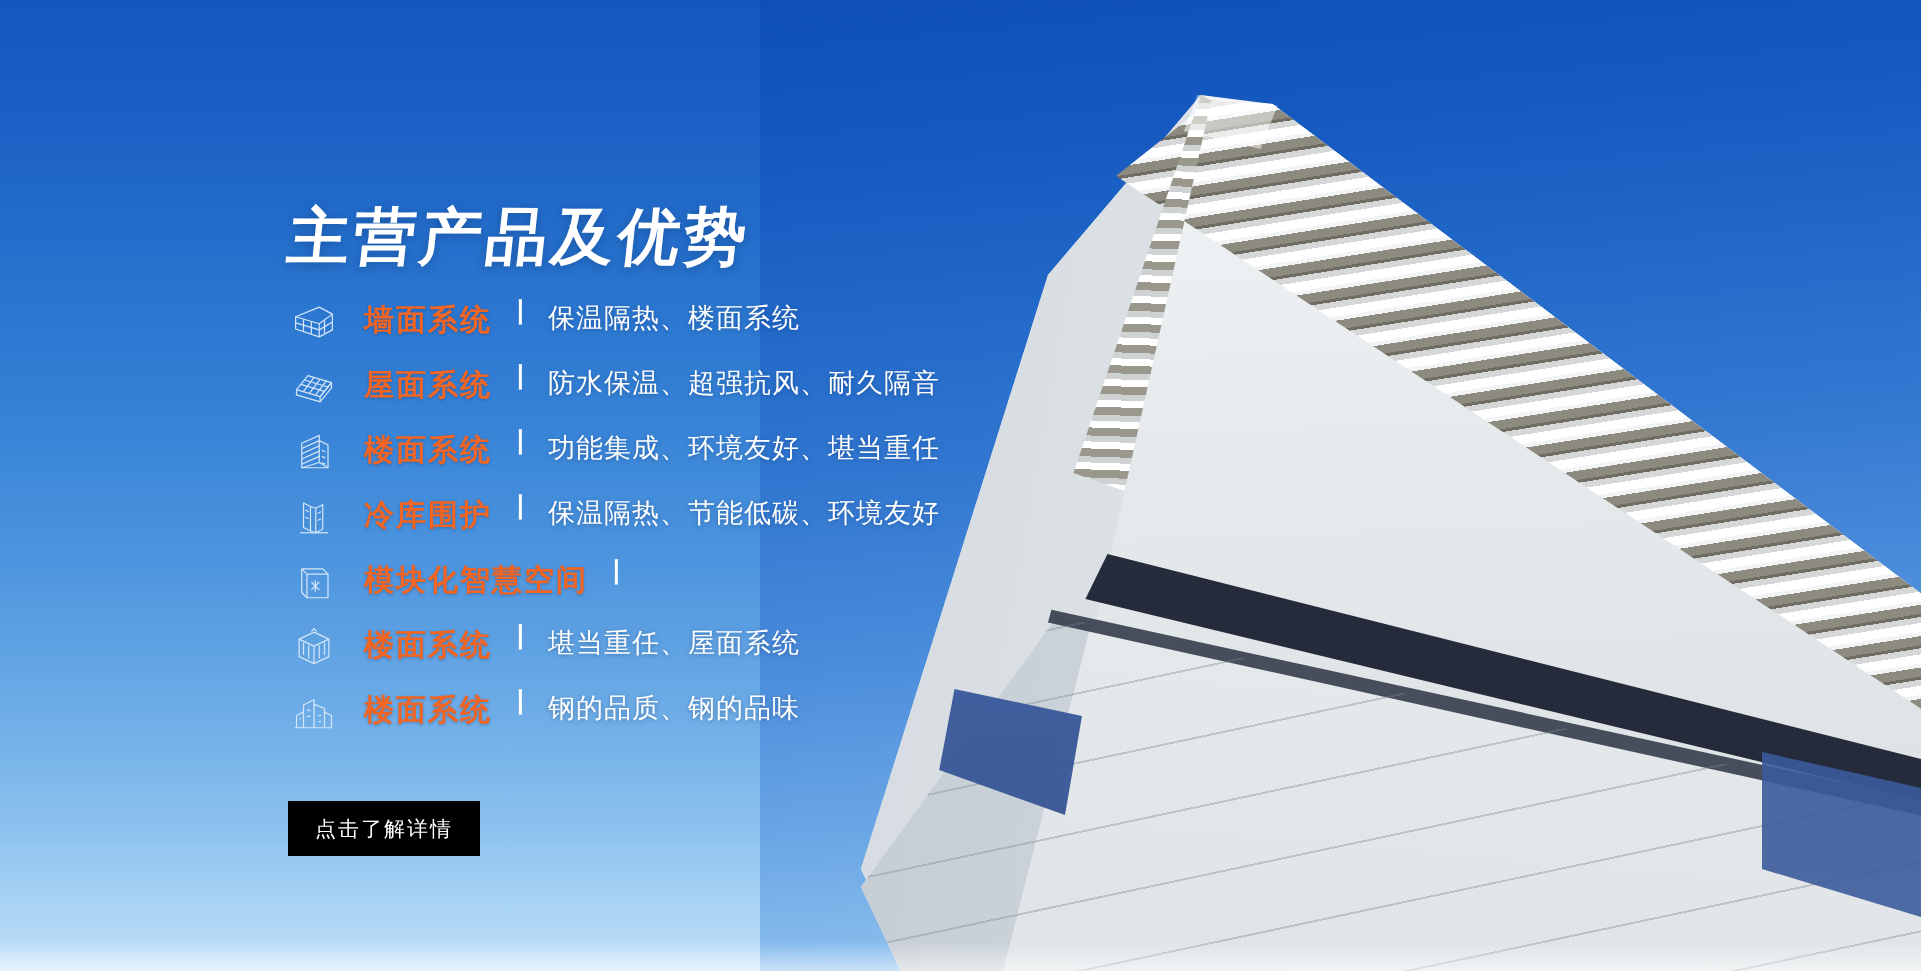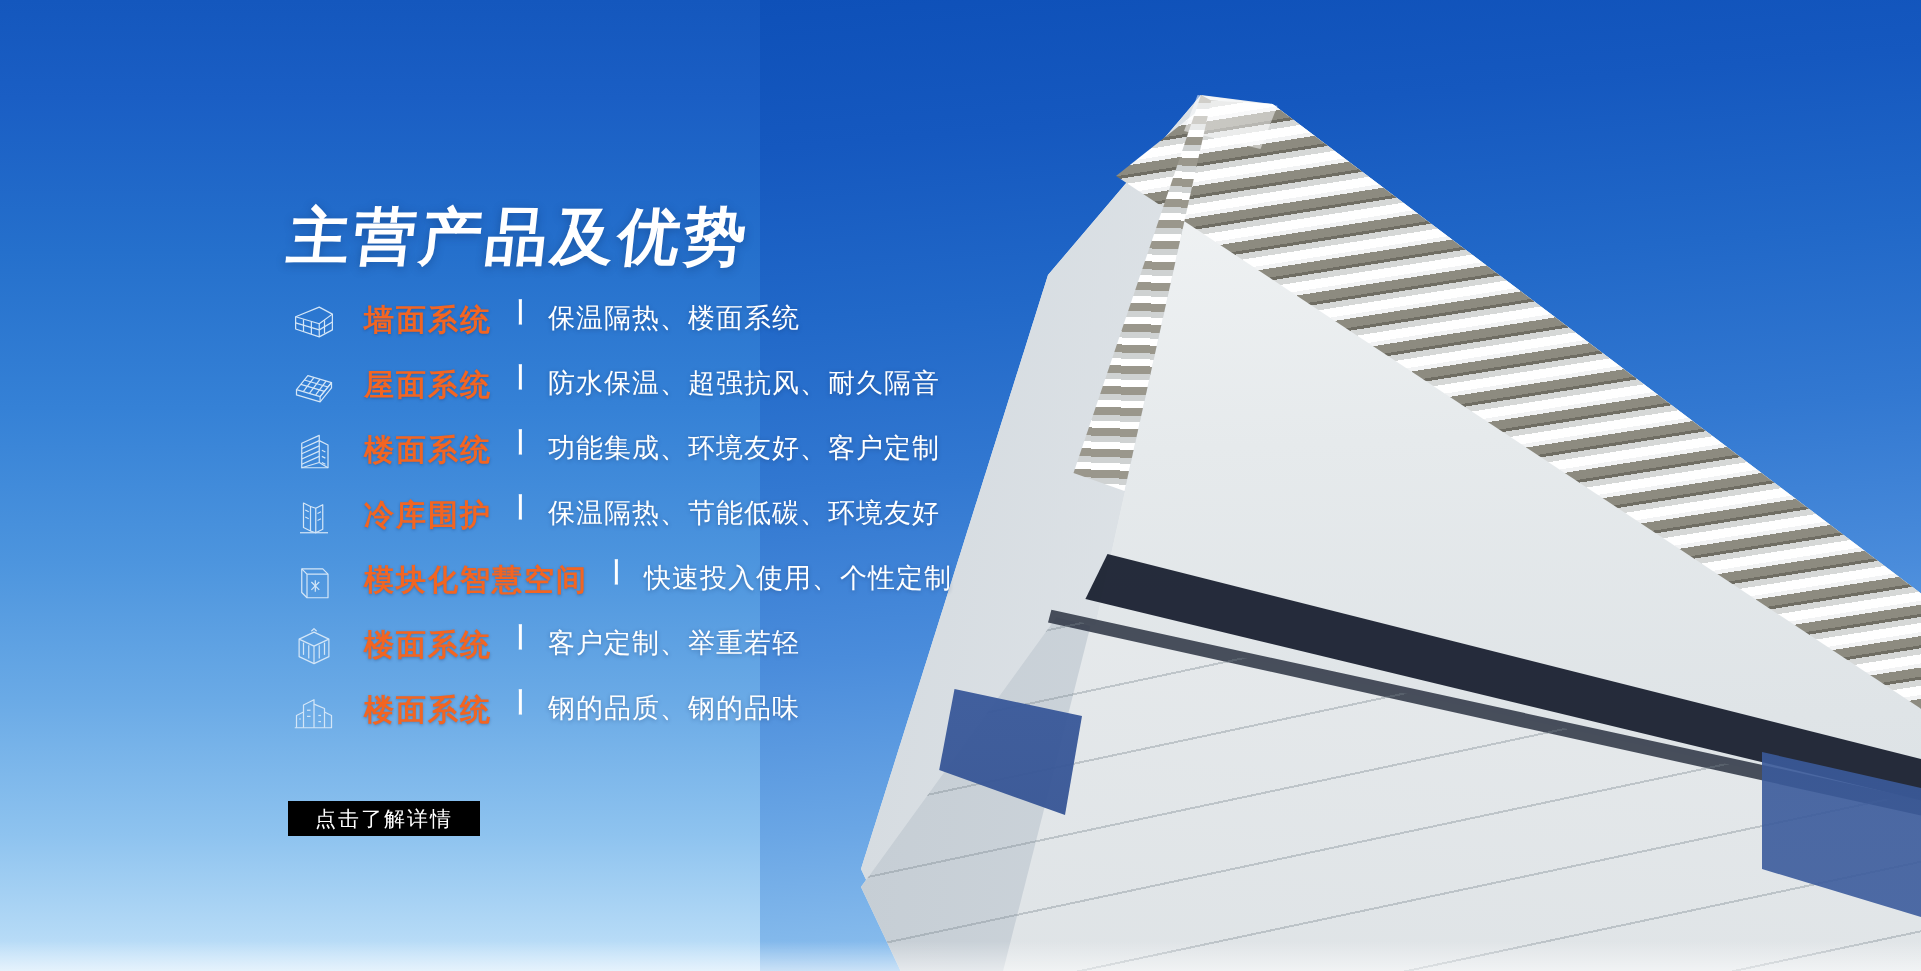--- a/index.html
+++ b/index.html
@@ -275,21 +275,21 @@
     color:#ffffff;
     font-size:27px;
     letter-spacing:1px;
     white-space:nowrap;
     text-shadow:0 1px 4px rgba(20,50,100,.4);
   }
 
   .cta-button {
     position:absolute;
     left:288px; top:801px;
-    width:192px; height:35px;
+    width:192px; height:55px;
     background:#000000;
     color:#ffffff;
     border:none;
     font-size:21px;
     letter-spacing:2px;
     font-family:"Liberation Sans","DejaVu Sans",sans-serif;
     cursor:pointer;
     display:flex; align-items:center; justify-content:center;
   }
 </style>
@@ -370,21 +370,21 @@
               <path d="M10 24 L30 15"></path>
             <path d="M10 30 L30 21"></path>
               <path d="M10 36 L30 27"></path>
             <path d="M33 20 L37 22"></path>
               <path d="M33 27 L37 29"></path>
               <path d="M33 34 L37 36"></path>
           </svg>
         </span>
         <span class="feat-name">楼面系统</span>
         <span class="feat-sep">丨</span>
-        <span class="feat-desc">功能集成、环境友好、客户定制</span>
+        <span class="feat-desc">功能集成、环境友好、堪当重任</span>
       </div>
 
       <div class="feature-row">
         <span class="feat-icon">
           <svg viewBox="0 0 48 44" fill="none" stroke="#D4E6F7" stroke-width="1.4" stroke-linejoin="round">
             <path d="M12 6 L20 10 L20 38 L12 34 Z"></path>
             <path d="M26 12 L34 8 L34 36 L26 40 Z"></path>
             <path d="M20 10 L26 12"></path>
               <path d="M20 38 L26 40"></path>
             <path d="M8 40 L40 40"></path>
@@ -405,39 +405,38 @@
             <path d="M10 7 L34 7 L40 13 L40 40 L16 40 L10 34 Z"></path>
             <path d="M10 7 L16 13 L40 13"></path>
             <path d="M16 13 L16 40"></path>
             <path d="M21 22 L30 31"></path>
               <path d="M30 22 L21 31"></path>
             <path d="M25.5 20 L25.5 33"></path>
           </svg>
         </span>
         <span class="feat-name">模块化智慧空间</span>
         <span class="feat-sep">丨</span>
-        <span class="feat-desc">快速投入使用、个性定制</span>
       </div>
 
       <div class="feature-row">
         <span class="feat-icon">
           <svg viewBox="0 0 48 44" fill="none" stroke="#D4E6F7" stroke-width="1.4" stroke-linejoin="round">
             <path d="M7 13 L24 5 L41 13 L41 33 L24 41 L7 33 Z"></path>
             <path d="M7 13 L24 21 L41 13"></path>
             <path d="M24 21 L24 41"></path>
             <path d="M12 17 L12 31"></path>
               <path d="M18 20 L18 35"></path>
             <path d="M30 20 L30 35"></path>
               <path d="M36 17 L36 31"></path>
             <path d="M21 4 L24 1 L27 4"></path>
           </svg>
         </span>
         <span class="feat-name">楼面系统</span>
         <span class="feat-sep">丨</span>
-        <span class="feat-desc">客户定制、举重若轻</span>
+        <span class="feat-desc">堪当重任、屋面系统</span>
       </div>
 
       <div class="feature-row">
         <span class="feat-icon">
           <svg viewBox="0 0 48 44" fill="none" stroke="#D4E6F7" stroke-width="1.4" stroke-linejoin="round">
             <path d="M4 40 L4 26 L12 22 L12 40"></path>
             <path d="M12 22 L12 14 L24 8 L24 40"></path>
             <path d="M24 13 L36 18 L36 40"></path>
             <path d="M36 22 L44 26 L44 40 L2 40"></path>
             <path d="M7 30 L9 30"></path>

